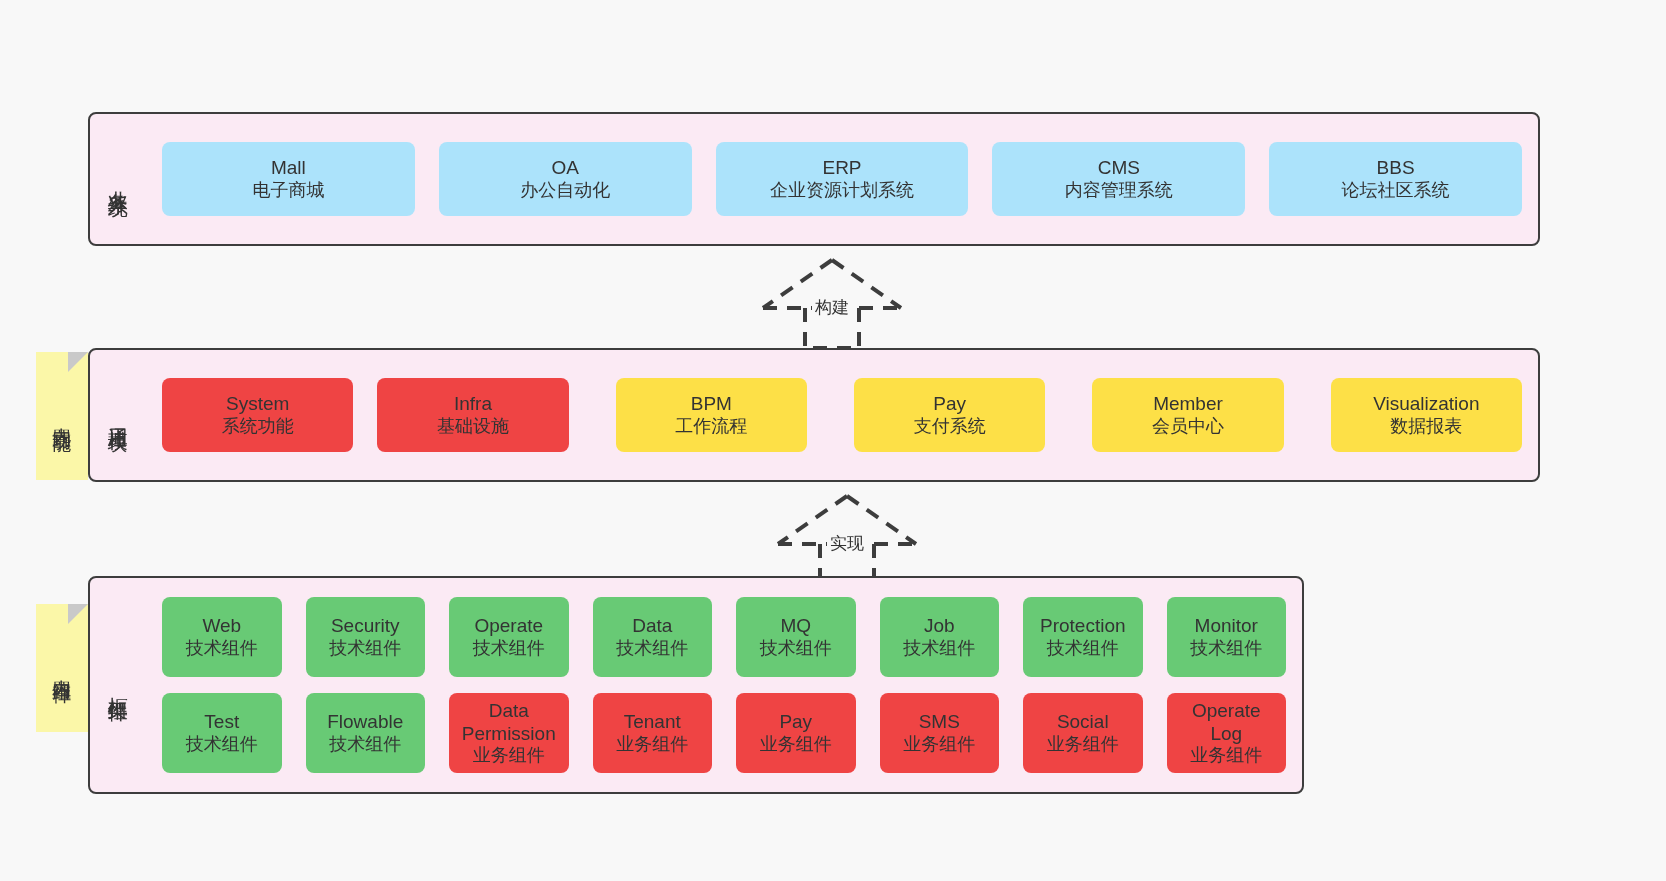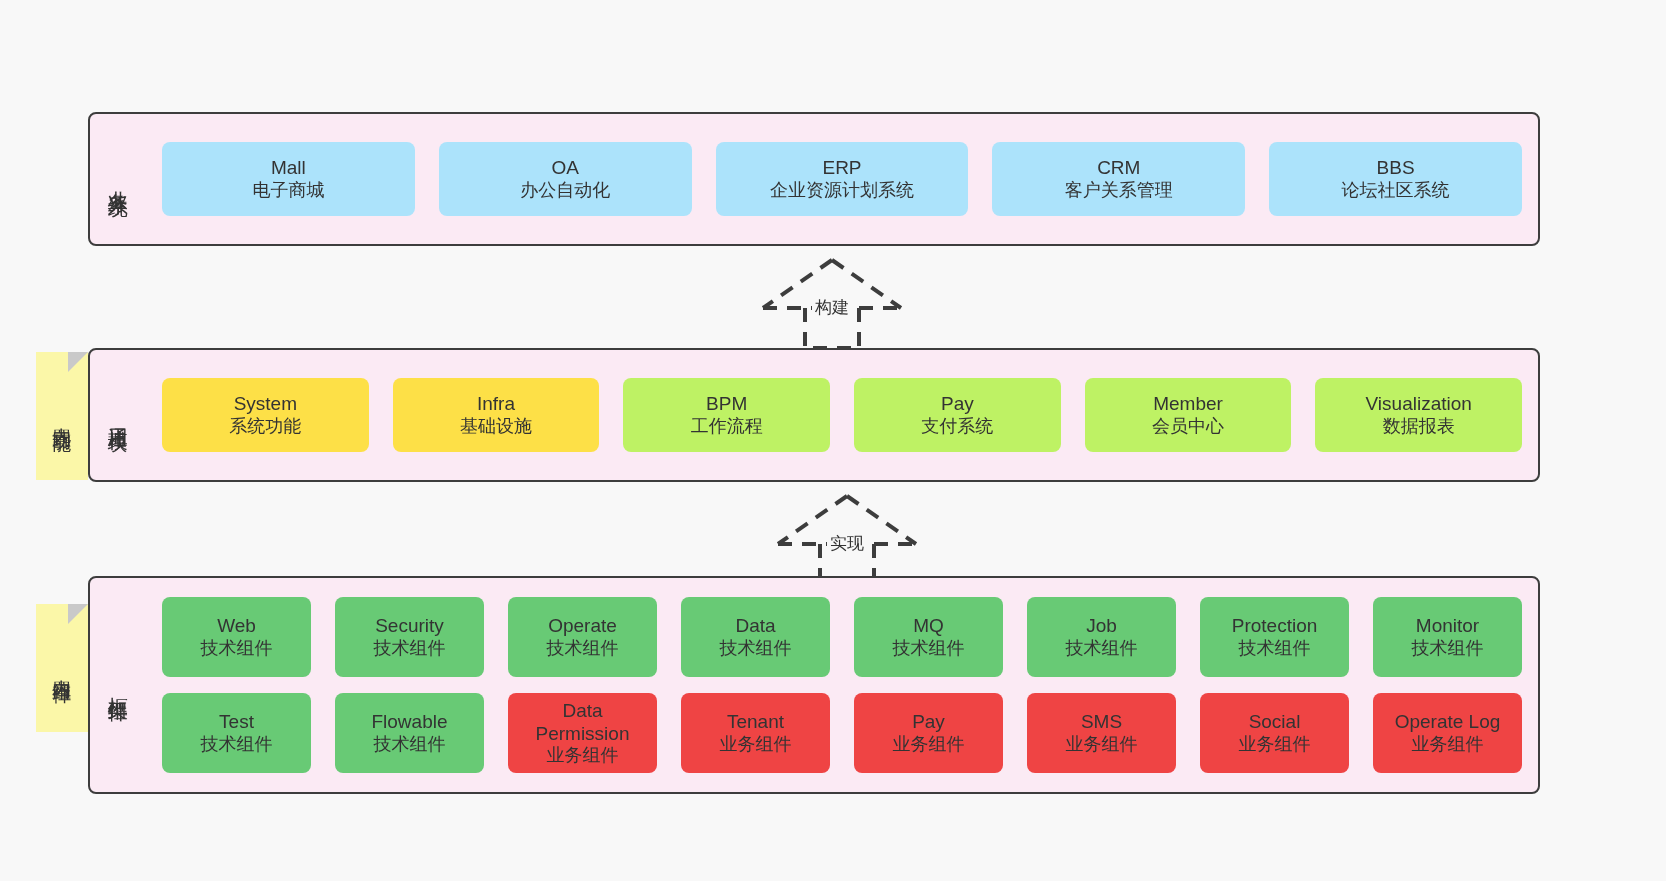--- a/index.html
+++ b/index.html
@@ -78,29 +78,29 @@
     font-size: 19px;
     color: #333333;
   }
   .node .sub {
     font-size: 18px;
     color: #333333;
     text-align: center;
   }
 
   .n-blue      { background: #ace3fb; }
-  .n-red       { background: #fde047; }
-  .n-pink      { background: #bef264; }
+  .n-red       { background: #ef4444; }
+  .n-pink      { background: #fde047; margin-left: 23px; }
   .n-green     { background: #68ca75; }
   .n-lightgreen{ background: #ef4444; }
 
   
   #layer-business  { left: 88px;  top: 112px; width: 1452px; height: 134px; }
   #layer-common    { left: 88px;  top: 348px; width: 1452px; height: 134px; }
-  #layer-framework { left: 88px;  top: 576px; width: 1452px; height: 218px; }
+  #layer-framework { left: 88px;  top: 576px; width: 1216px; height: 218px; }
 
   #layer-business  .row,
   #layer-common    .row  { height: 74px; }
   #layer-framework .row  { height: 80px; }
 
   
   .sticky {
     position: absolute;
     width: 52px;
     background: #fbf7a8;
@@ -172,22 +172,22 @@
         </div>
         <div class="node n-blue">
           <span class="name">OA</span>
           <span class="sub">办公自动化</span>
         </div>
         <div class="node n-blue">
           <span class="name">ERP</span>
           <span class="sub">企业资源计划系统</span>
         </div>
         <div class="node n-blue">
-          <span class="name">CRM</span>
-          <span class="sub">客户关系管理</span>
+          <span class="name">CMS</span>
+          <span class="sub">内容管理系统</span>
         </div>
         <div class="node n-blue">
           <span class="name">BBS</span>
           <span class="sub">论坛社区系统</span>
         </div>
       </div>
     </div>
   </div>
 
   <div class="connector" id="connector-build">

